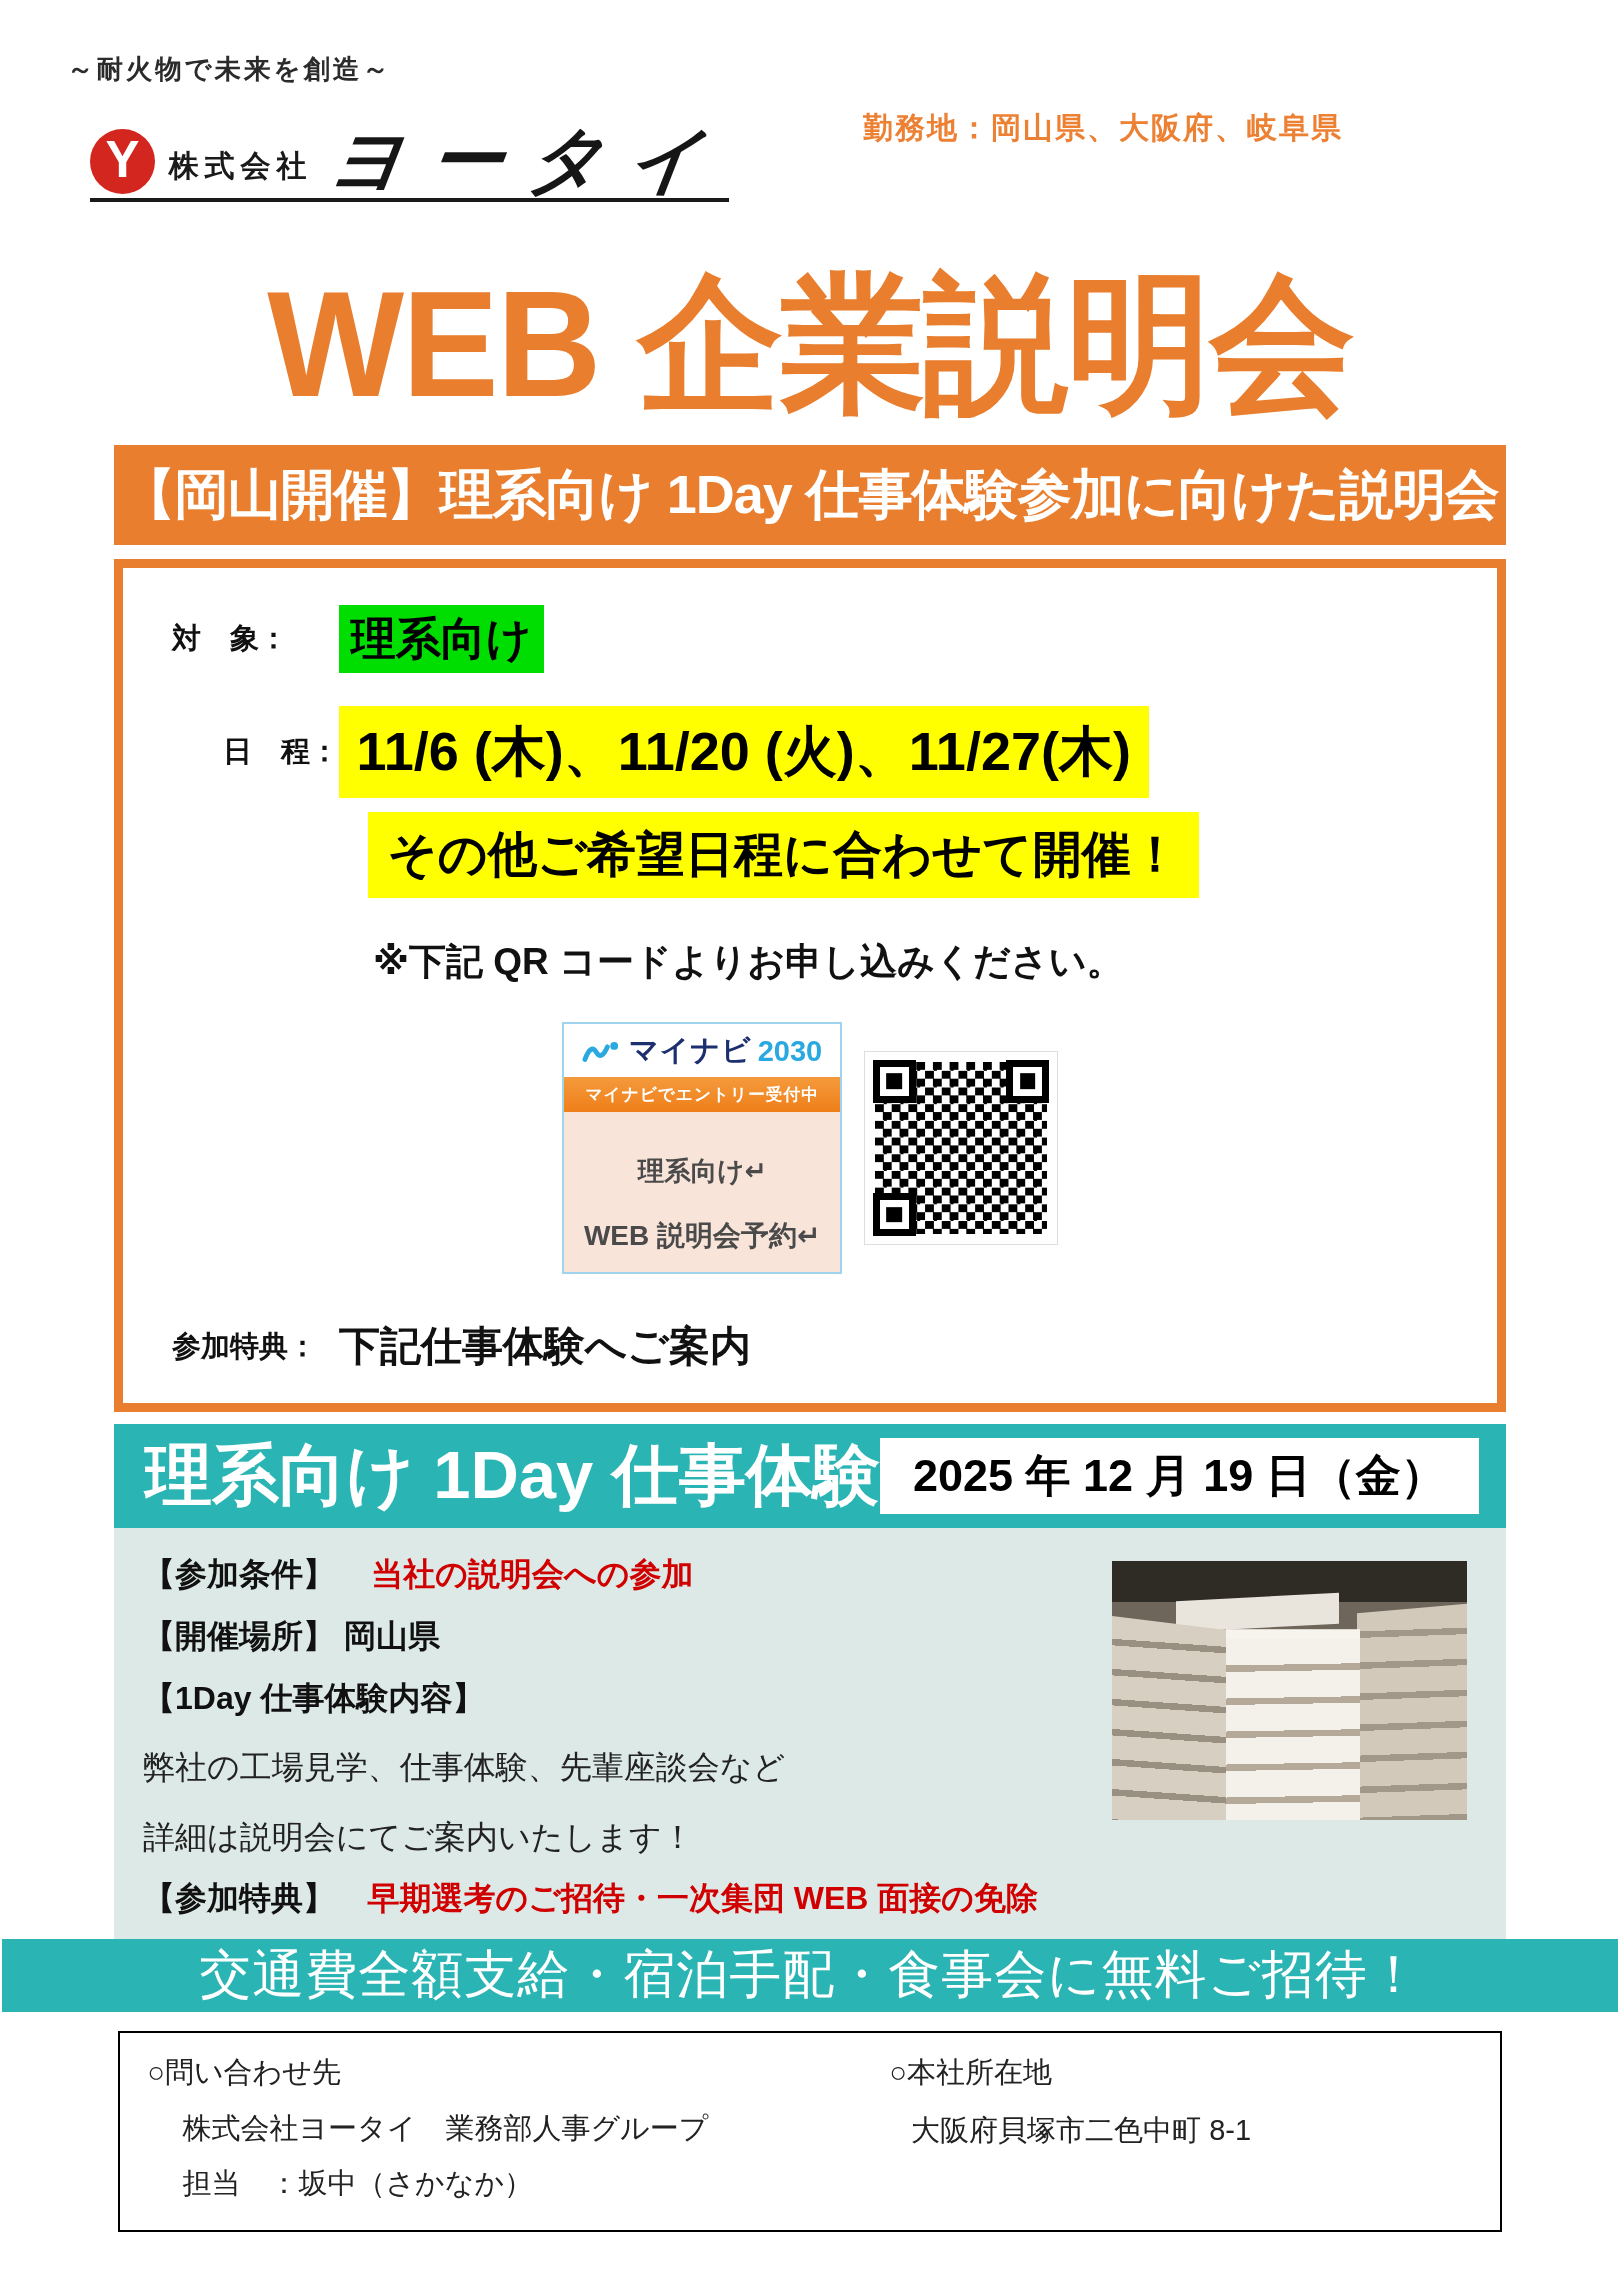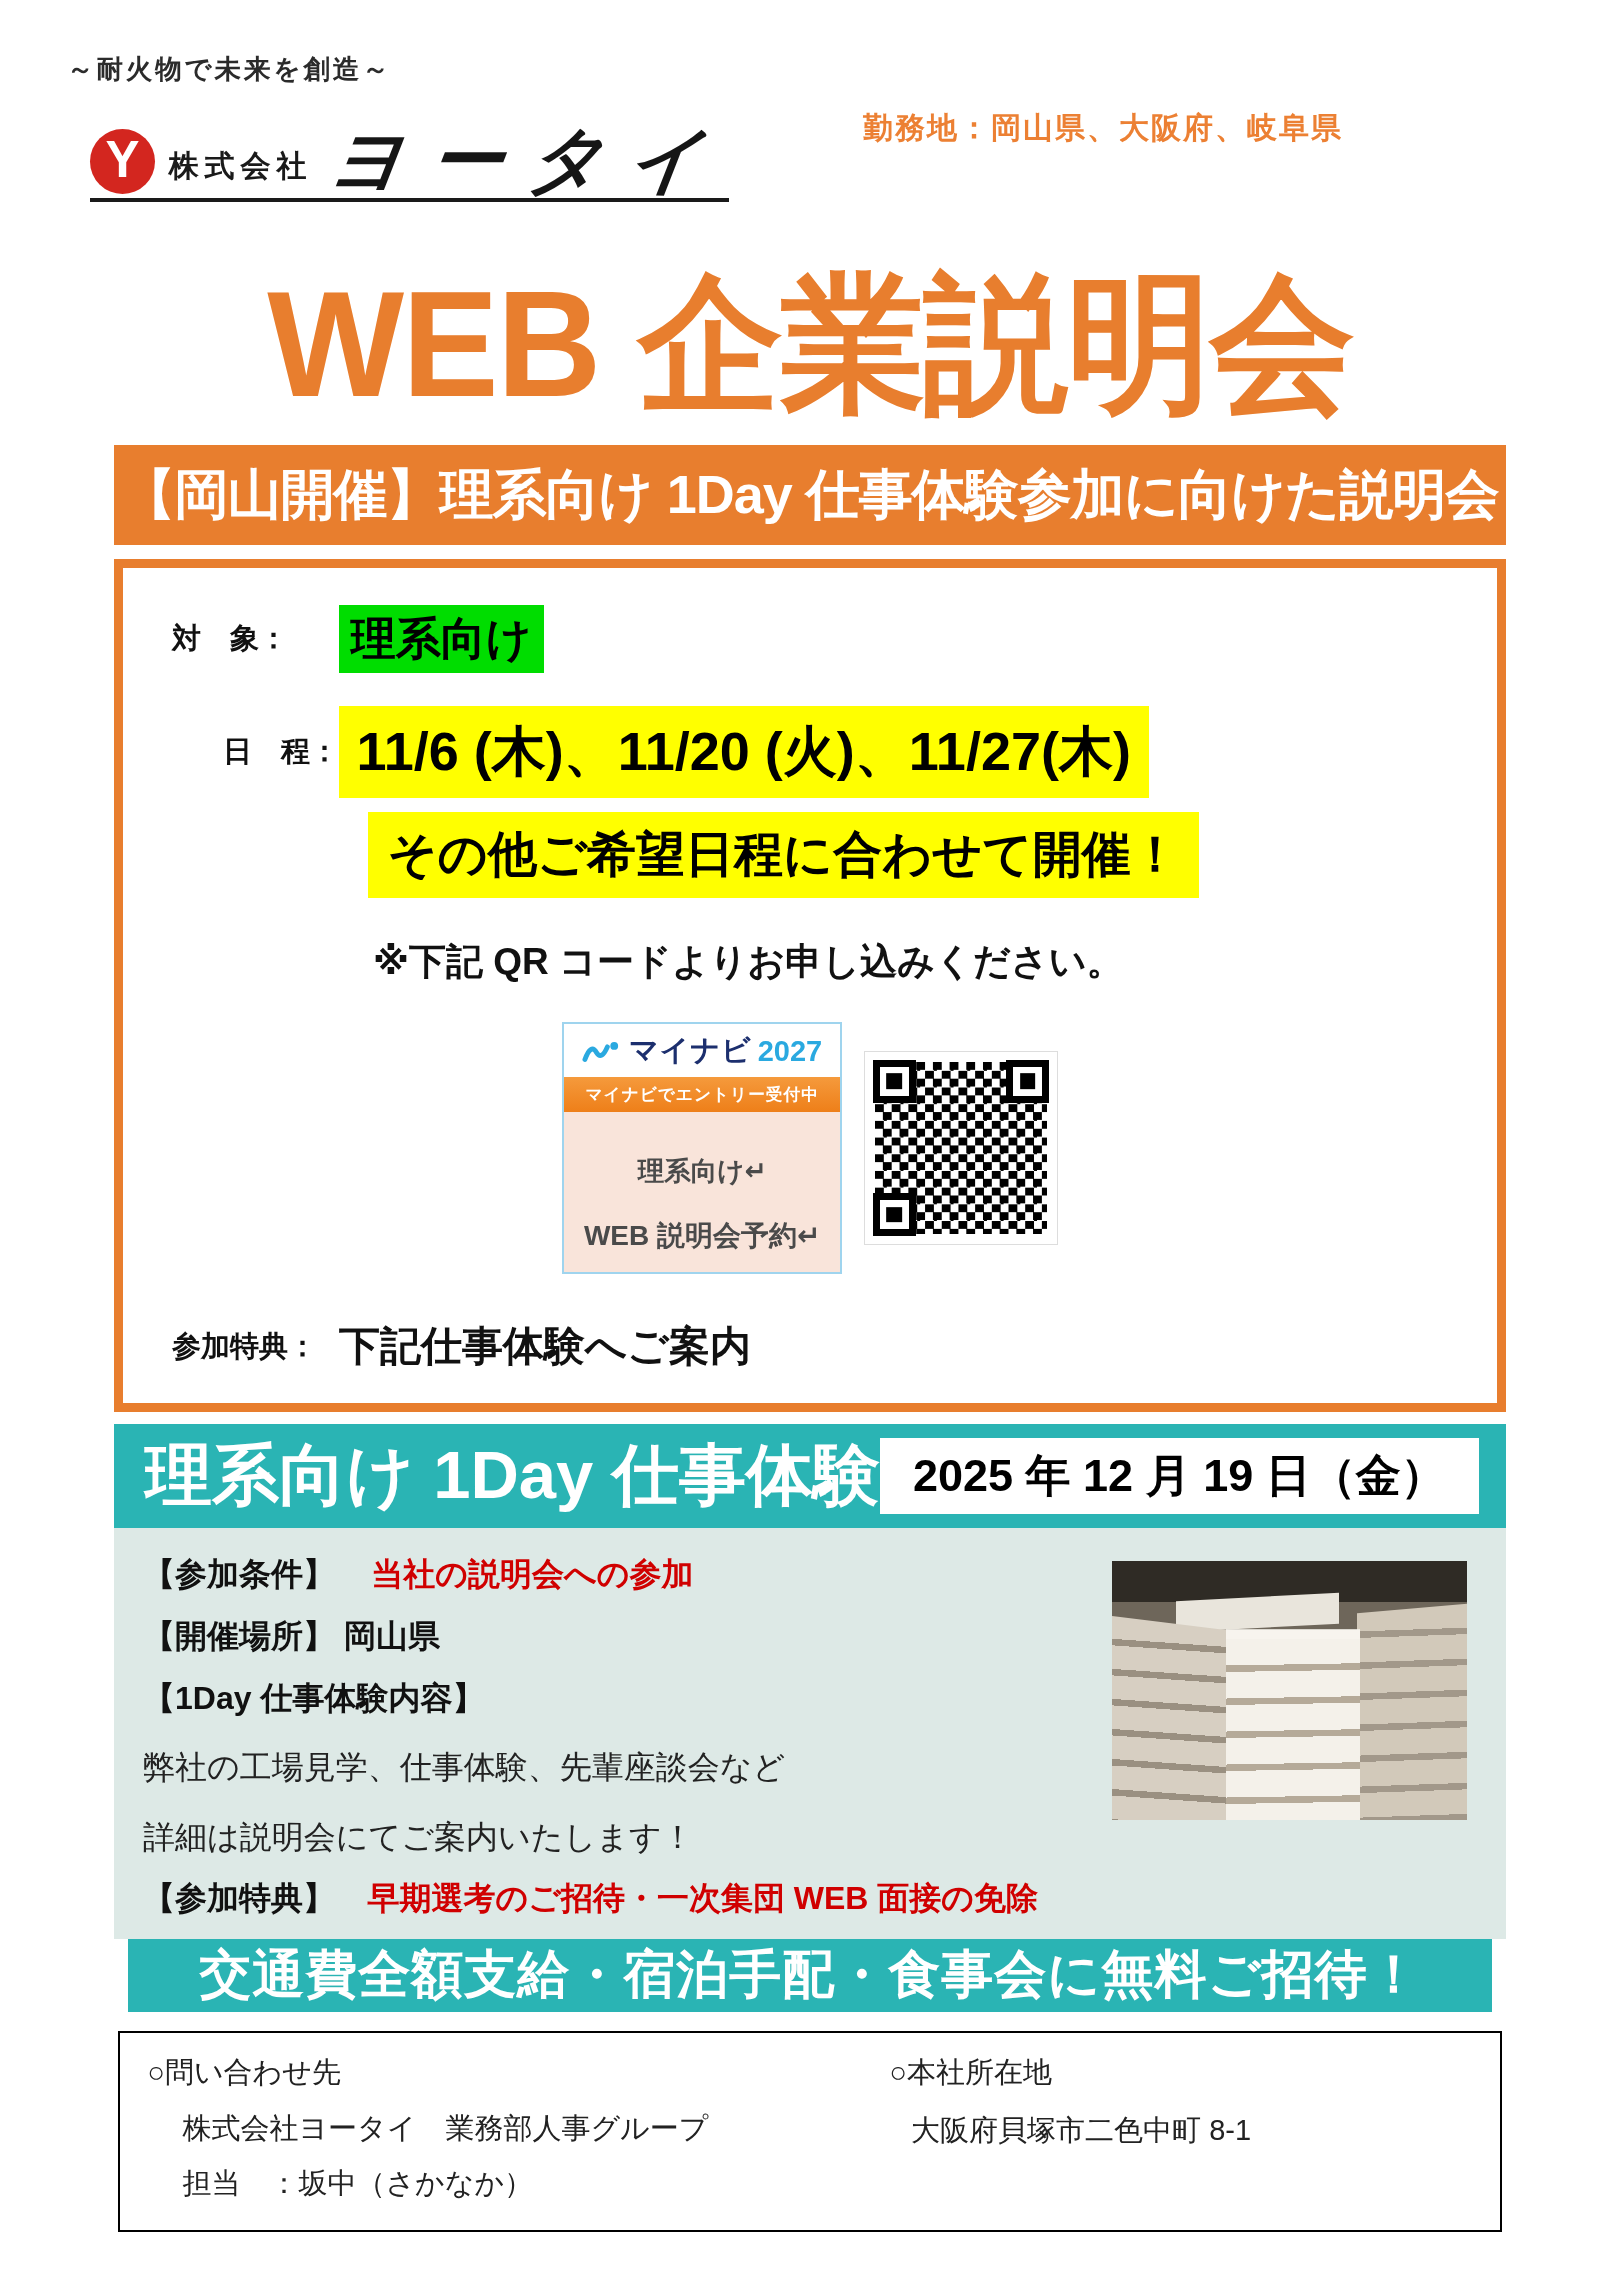--- a/index.html
+++ b/index.html
@@ -78,23 +78,23 @@
   
   .photo{position:absolute; right:39px; top:33px; width:355px; height:259px; overflow:hidden;
     background:linear-gradient(180deg,#2f2b25 0 16%, #6e665a 16% 55%, #8a8276 55% 100%);}
   .stack{position:absolute;}
   .stack-left{left:-4%; top:24%; width:40%; height:80%; background:repeating-linear-gradient(177deg,#d7cfc2 0 23.5px,#9a9081 23.5px 30px); transform:skewY(7deg);}
   .stack-center{left:32%; top:30%; width:38%; height:75%; background:repeating-linear-gradient(179deg,#f4f1ea 0 26.5px,#b5aa99 26.5px 33px); box-shadow:0 -9.8px 0 #f7f4ee;}
   .stack-right{right:-3%; top:18%; width:34%; height:85%; background:repeating-linear-gradient(183deg,#d2c9ba 0 24.5px,#a2988a 24.5px 31px); transform:skewY(-5deg);}
   .stack-top{left:18%; top:14%; width:46%; height:12%; background:#e9e5dc; transform:skewY(-3deg);}
   
   .highlight-banner{
-    width:1364px; margin:0 auto; background:#2ab4b4; height:73px;
+    width:1616px; margin:0 auto; background:#2ab4b4; height:73px;
     display:flex; align-items:center; justify-content:center;
-    color:#fff; font-size:52px; font-weight:700; letter-spacing:1px; white-space:nowrap;
+    color:#fff; font-size:52px; font-weight:400; letter-spacing:1px; white-space:nowrap;
   }
   
   .contact-box{
     width:1384px; margin:19.6px auto 0 auto; border:2px solid #000; box-sizing:border-box;
     display:flex; padding:15.7px 27.4px 25.5px 27.4px; background:#fff;
   }
   .contact-col-left{flex:0 0 56%;}
   .contact-col-right{flex:1;}
   .c-title{font-size:29px; color:#222; margin-top:3.9px;}
   .c-line{font-size:29px; color:#222; margin:15.7px 0 0 35px; white-space:nowrap;}
@@ -136,21 +136,21 @@
     <div class="qr-note">※下記 QR コードよりお申し込みください。</div>
 
     <div class="apply-row">
       <div class="mynavi-card">
         <div class="mynavi-top">
           <svg width="41" height="25.5" viewBox="0 0 42 26">
             <path d="M3 21 Q9 4 15 14 Q20 22 26 8" stroke="#2aa9e0" stroke-width="5" fill="none" stroke-linecap="round"></path>
             <circle cx="33" cy="7" r="4" fill="#2aa9e0"></circle>
           </svg>
           <span class="mynavi-logo">マイナビ</span>
-          <span class="mynavi-year">2027</span>
+          <span class="mynavi-year">2030</span>
         </div>
         <div class="mynavi-badge">マイナビでエントリー受付中</div>
         <div class="mynavi-line1">理系向け↵</div>
         <div class="mynavi-line2">WEB 説明会予約↵</div>
       </div>
       <div class="qr-box">
         <div class="qr-noise"></div>
         <div class="qr-finder qr-f-tl"></div>
         <div class="qr-finder qr-f-tr"></div>
         <div class="qr-finder qr-f-bl"></div>

